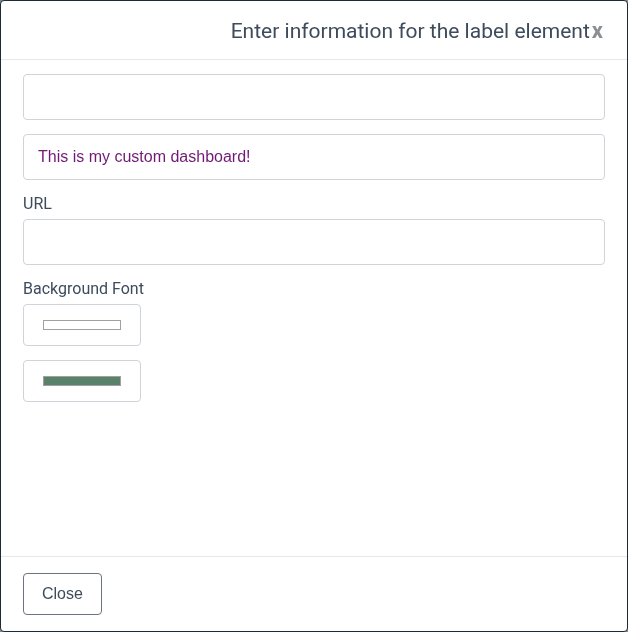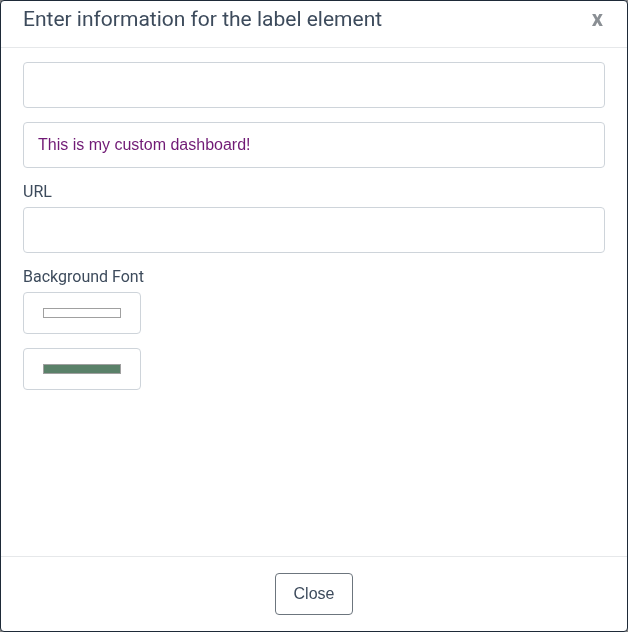--- a/index.html
+++ b/index.html
@@ -7,22 +7,22 @@
   body { background: #888; display: flex; align-items: stretch; justify-content: stretch; }
   .modal {
     width: 100%; height: 100%;
     background: #fff;
     border: 1px solid #1e2a38;
     border-radius: 4px;
     display: flex; flex-direction: column;
     overflow: hidden;
   }
   .modal-header {
-    padding: 6px 22px 16px 22px;
-    display: flex; align-items: center; justify-content: space-between;
+    padding: 18px 22px 16px 22px;
+    display: flex; align-items: center; justify-content: flex-end;
     border-bottom: 1px solid #e6e8ea;
   }
   .modal-title {
     font-size: 21px;
     color: #3d4b5c;
     font-weight: 400;
   }
   .close-x {
     font-size: 22px;
     font-weight: 700;
@@ -62,22 +62,22 @@
     display: flex; align-items: center; justify-content: center;
     cursor: pointer;
   }
   .color-swatch {
     width: 78px;
     height: 10px;
     border: 1px solid #a0a0a0;
   }
   .modal-footer {
     border-top: 1px solid #e6e8ea;
-    padding: 16px 28px;
-    display: flex; justify-content: center; gap: 10px;
+    padding: 16px 22px;
+    display: flex; justify-content: space-between; gap: 10px;
   }
   .btn {
     height: 42px;
     padding: 0 18px;
     border-radius: 4px;
     font-size: 16px;
     cursor: pointer;
     background: #fff;
   }
   .btn-secondary {

